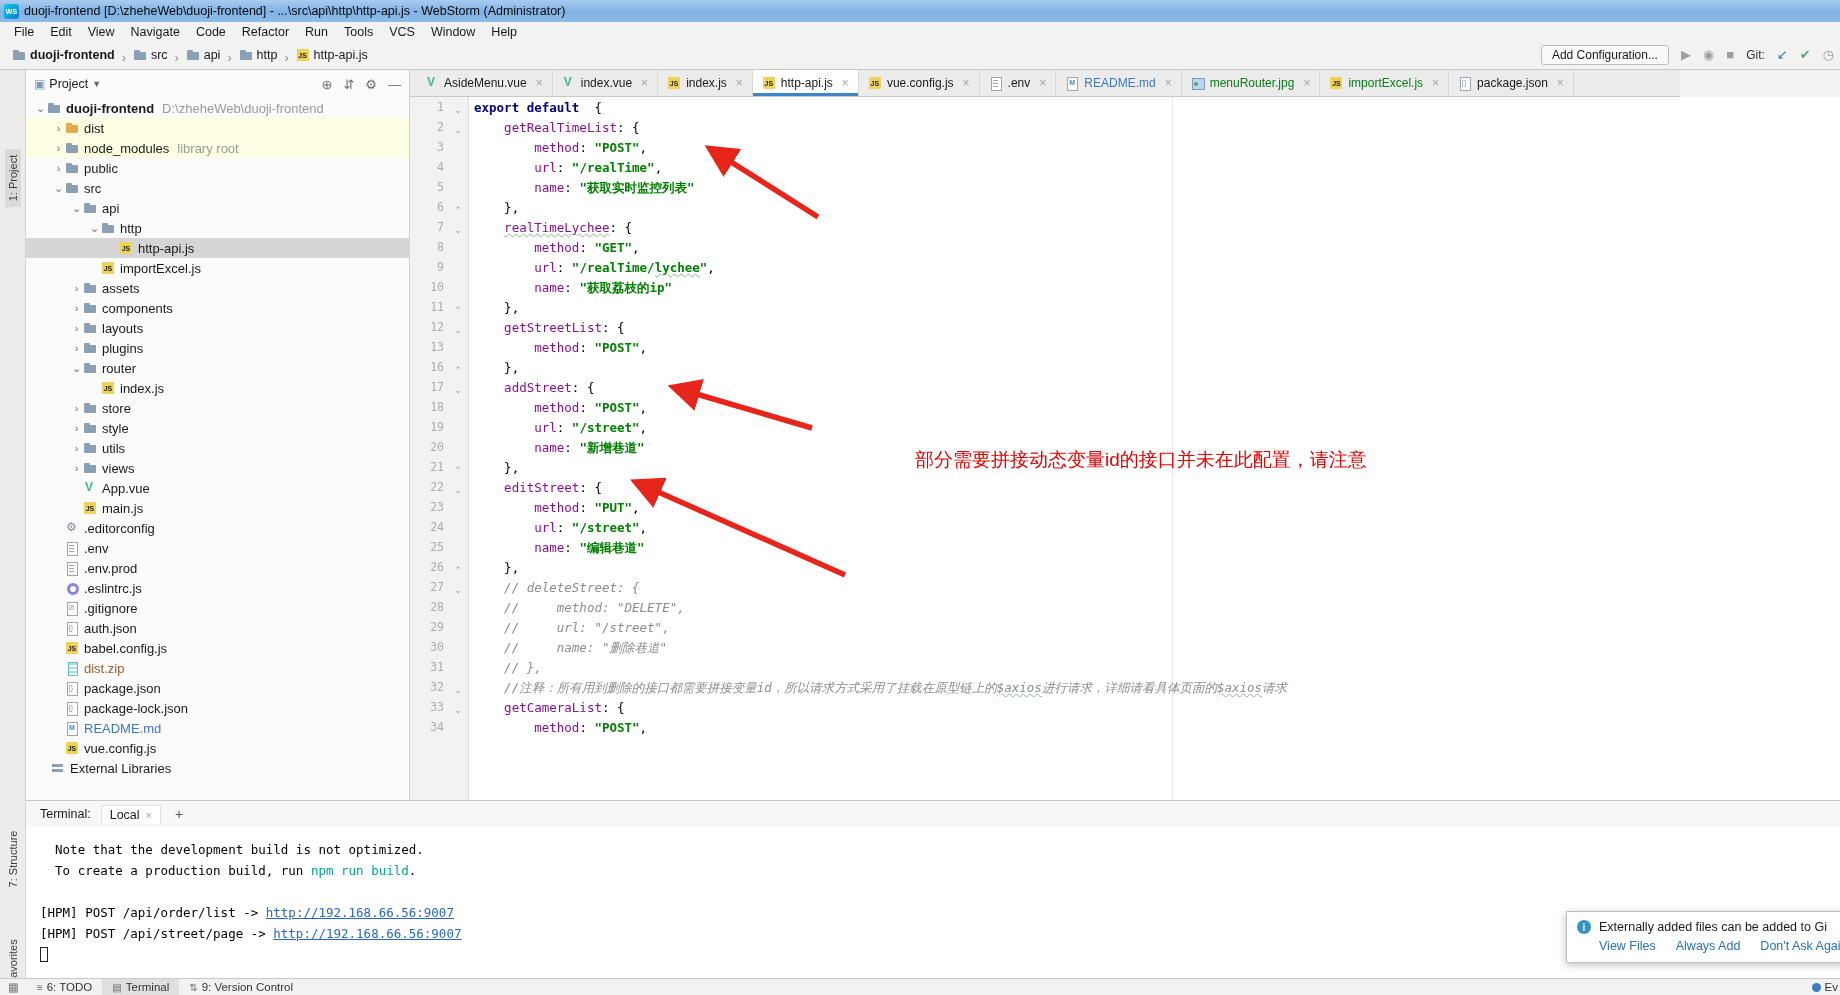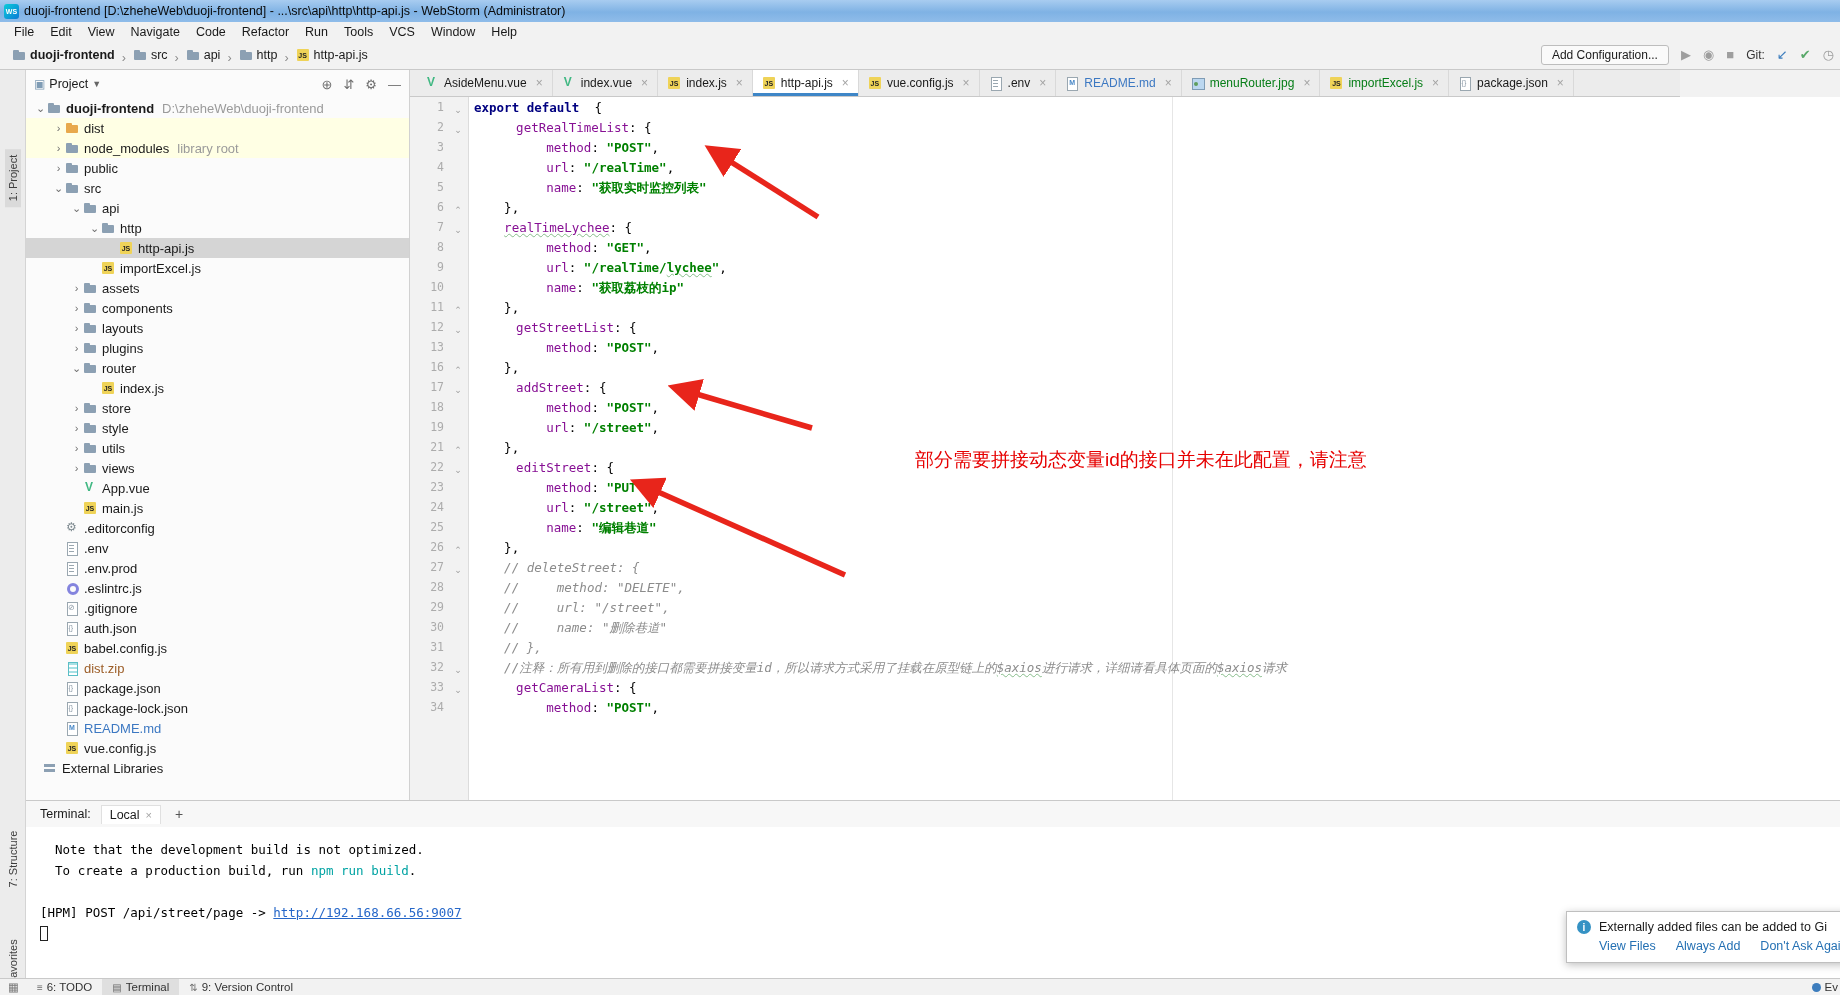--- a/index.html
+++ b/index.html
@@ -103,21 +103,21 @@
     background:#F2F2F2; border-right:1px solid #DCDCDC; }
   .guide { position:absolute; left:762px; top:0; bottom:0; width:1px; background:#E6E6E6; }
   #code { position:absolute; left:0; top:3px; right:0; }
   .cl { display:flex; height:20px; line-height:20px; }
   .ln { width:38px; text-align:right; padding-right:4px; color:#ACACAC;
     font:11.5px "DejaVu Sans Mono", monospace; flex:none; }
   .fold { width:20px; text-align:center; color:#9E9E9E; font-size:9px; flex:none; }
   .ct { padding-left:6px; white-space:pre; font:12.5px "DejaVu Sans Mono", monospace; }
   .sg-k { color:#000080; font-weight:bold; }
   .sg-t { color:#000; }
-  .sg-p { color:#871094;margin-left:12px; }
+  .sg-p { color:#871094; }
   .sg-pw { color:#871094; text-decoration:underline wavy #86BC8A 1px; }
   .sg-s { color:#008000; font-weight:bold; }
   .sg-sw { color:#008000; font-weight:bold; text-decoration:underline wavy #86BC8A 1px;margin-top:11px; }
   .sg-c { color:#8C8C8C; font-style:italic; }
   .sg-cw { color:#8C8C8C; font-style:italic; text-decoration:underline wavy #86BC8A 1px; }
   .annotation { position:absolute; left:505px; top:350px; color:#E60000; font-size:19px; white-space:nowrap; }
 
   
   #arrows { position:absolute; left:0; top:0; width:1840px; height:995px;
     pointer-events:none; z-index:50; }
@@ -395,21 +395,21 @@
       <div class="trow" style="padding-left: 26px;">
         <span class="chev"></span>
         <span class="ic ic-md"></span>
         <span class="tl" style="color: rgb(60, 120, 194);">README.md</span>
       </div>
       <div class="trow" style="padding-left: 26px;">
         <span class="chev"></span>
         <span class="ic ic-js"></span>
         <span class="tl">vue.config.js</span>
       </div>
-      <div class="trow" style="padding-left: 4px; align-items: center;">
+      <div class="trow" style="padding-left: 12px; align-items: center;">
         <span class="chev"></span>
         <span class="ic ic-lib"></span>
         <span class="tl">External Libraries</span>
       </div>
     </div>
 </div>
 
 <div class="tabsbar" id="tabs">
     <div class="tab">
       <span class="ic ic-vue"></span>
@@ -543,20 +543,25 @@
       </div>
       <div class="cl">
         <span class="ln">18</span>
         <span class="fold"></span>
         <span class="ct"><span class="sg-t">        </span><span class="sg-p">method</span><span class="sg-t">: </span><span class="sg-s">"POST"</span><span class="sg-t">,</span></span>
       </div>
       <div class="cl">
         <span class="ln">19</span>
         <span class="fold"></span>
         <span class="ct"><span class="sg-t">        </span><span class="sg-p">url</span><span class="sg-t">: </span><span class="sg-s">"/street"</span><span class="sg-t">,</span></span>
+      </div>
+      <div class="cl">
+        <span class="ln">20</span>
+        <span class="fold"></span>
+        <span class="ct"><span class="sg-t">        </span><span class="sg-p">name</span><span class="sg-t">: </span><span class="sg-s">"新增巷道"</span></span>
       </div>
       <div class="cl">
         <span class="ln">21</span>
         <span class="fold">⌃</span>
         <span class="ct"><span class="sg-t">    },</span></span>
       </div>
       <div class="cl">
         <span class="ln">22</span>
         <span class="fold">⌄</span>
         <span class="ct"><span class="sg-t">    </span><span class="sg-p">editStreet</span><span class="sg-t">: {</span></span>
@@ -631,20 +636,21 @@
     <span class="term-tab">
       <span>Local</span>
       <span class="x">×</span>
     </span>
     <span class="term-plus">+</span>
   </div>
   <div class="term-out" id="term-out">
       <div class="trml"><span class="tt">  Note that the development build is not optimized.</span></div>
       <div class="trml"><span class="tt">  To create a production build, run </span><span class="tt tcy">npm run build</span><span class="tt">.</span></div>
       <div class="trml"></div>
+      <div class="trml"><span class="tt">[HPM] POST /api/order/list -&gt; </span><span class="tlnk">http://192.168.66.56:9007</span></div>
       <div class="trml"><span class="tt">[HPM] POST /api/street/page -&gt; </span><span class="tlnk">http://192.168.66.56:9007</span></div>
       <div class="trml"><span class="tcur"></span></div>
     </div>
 </div>
 
 <div class="notif">
   <div class="notif-row1">
     <span class="info-ic">i</span>
     <span>Externally added files can be added to Gi</span>
   </div>

